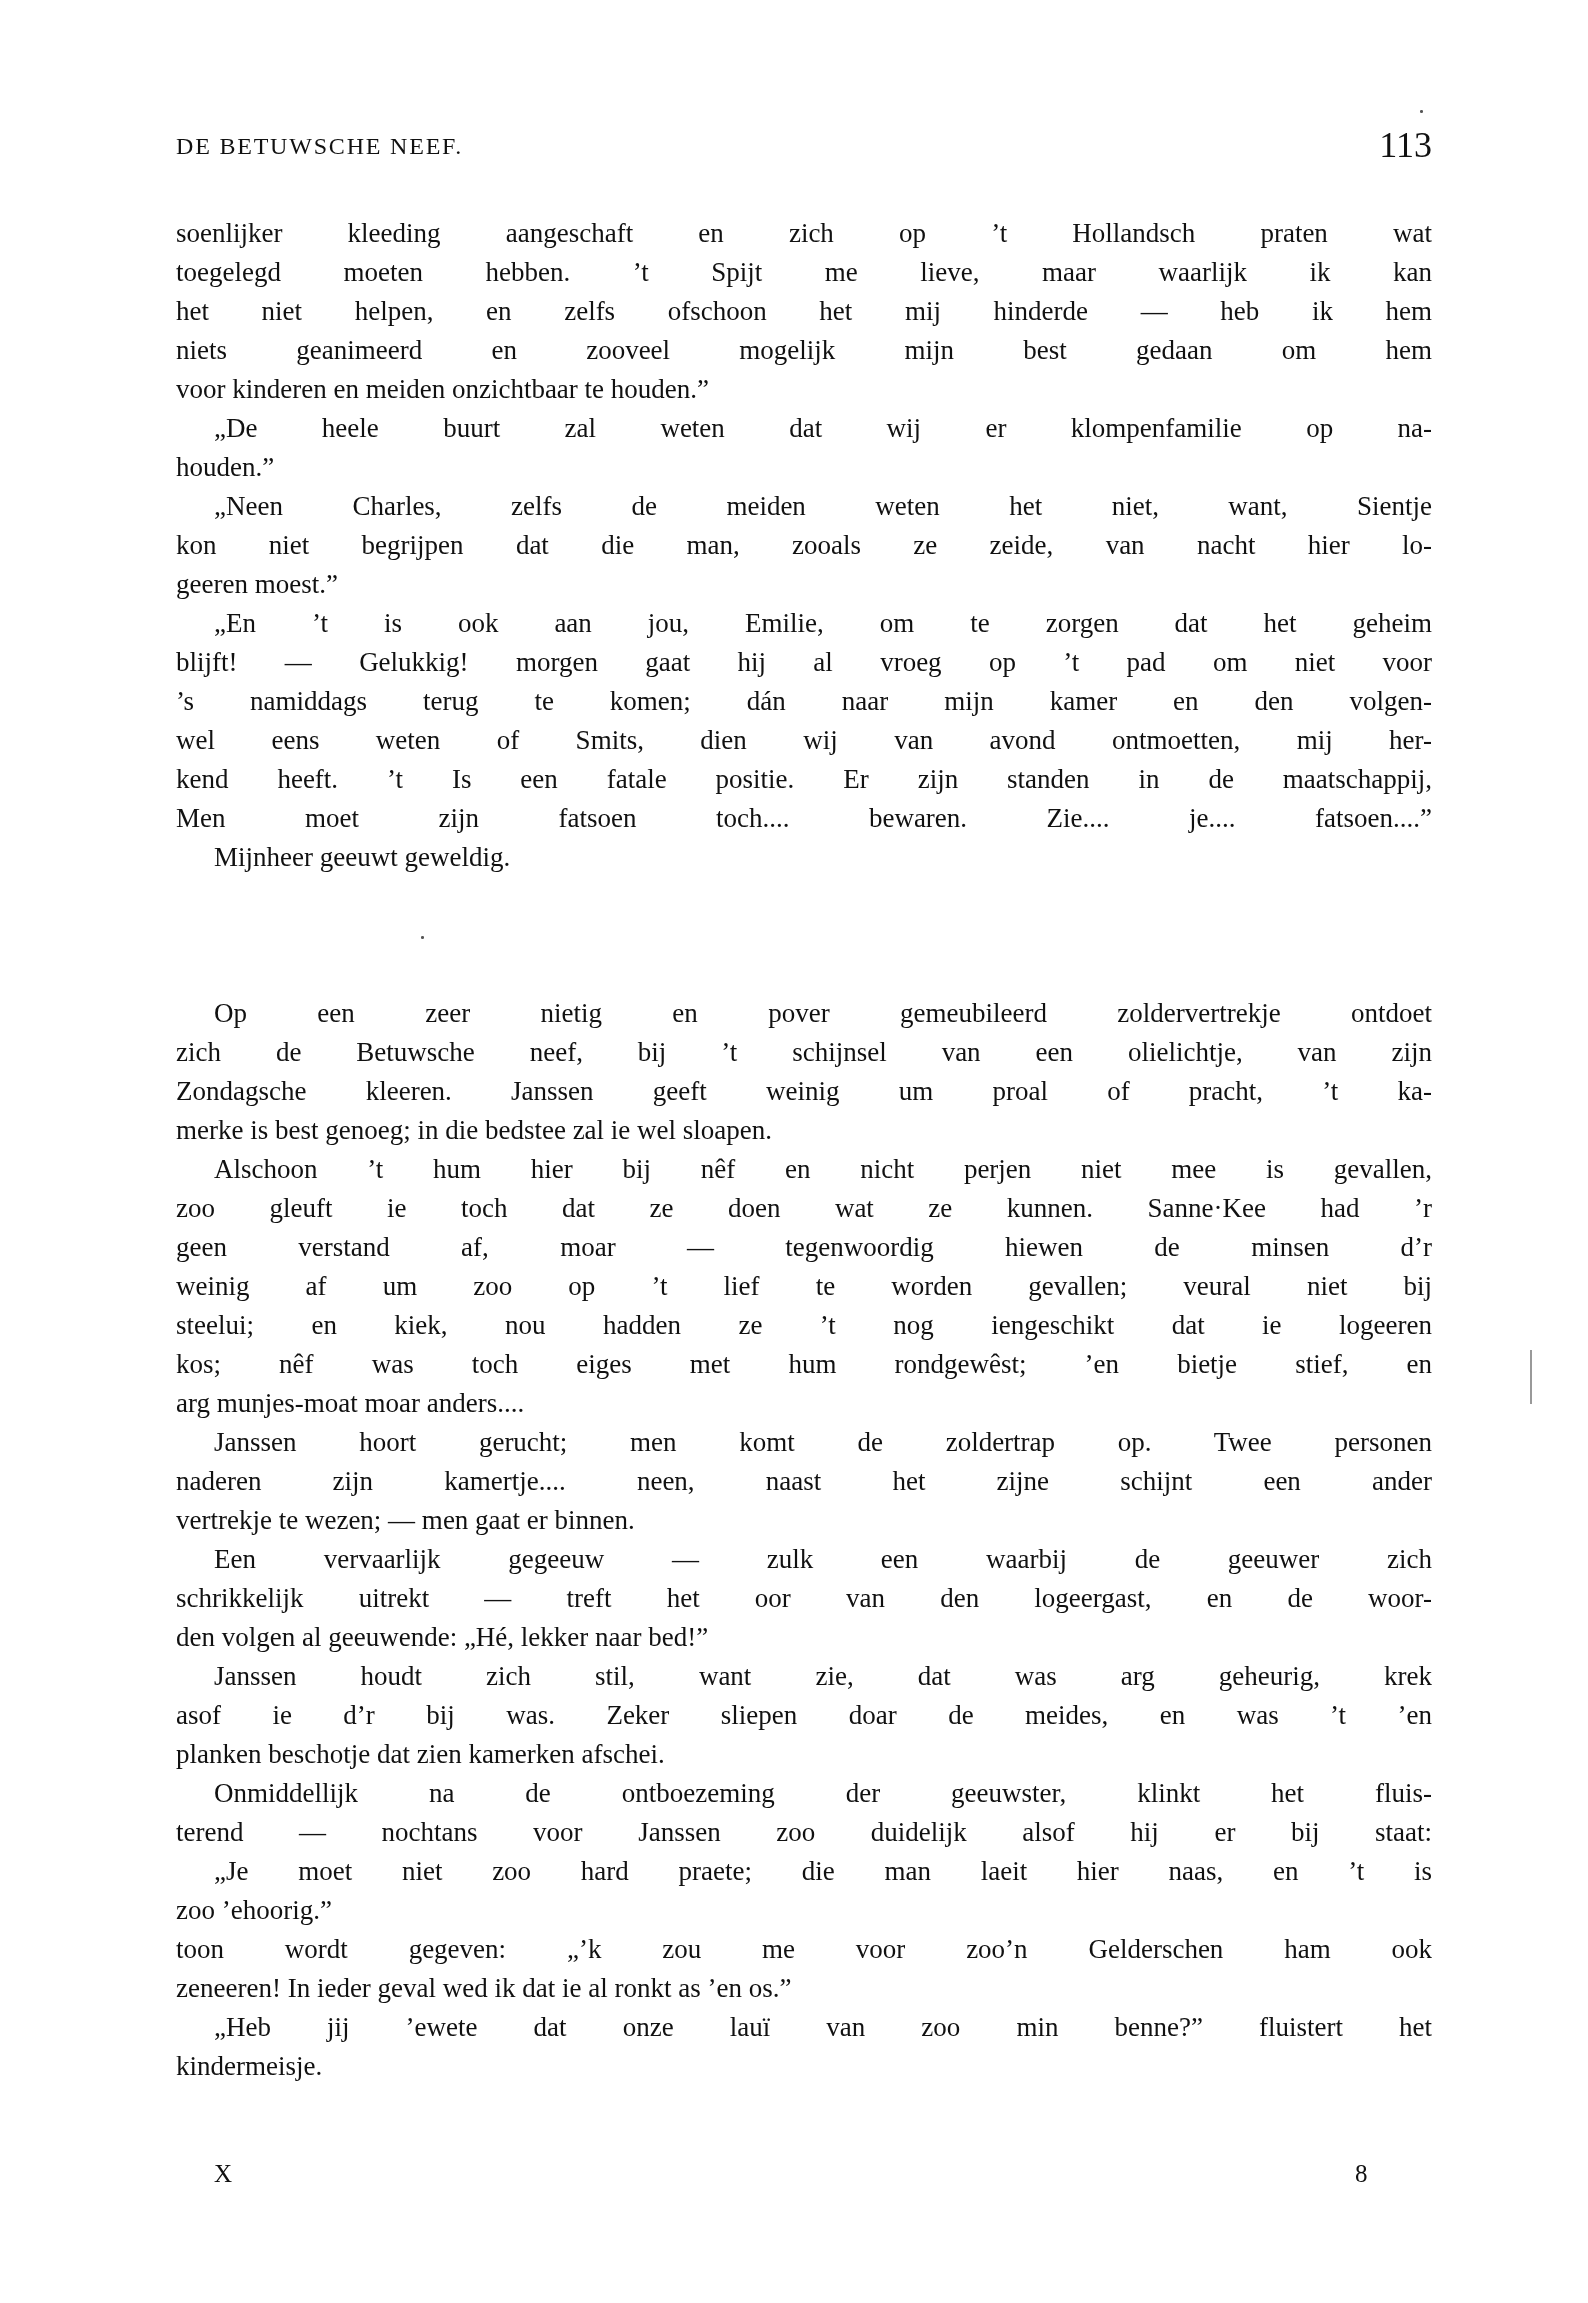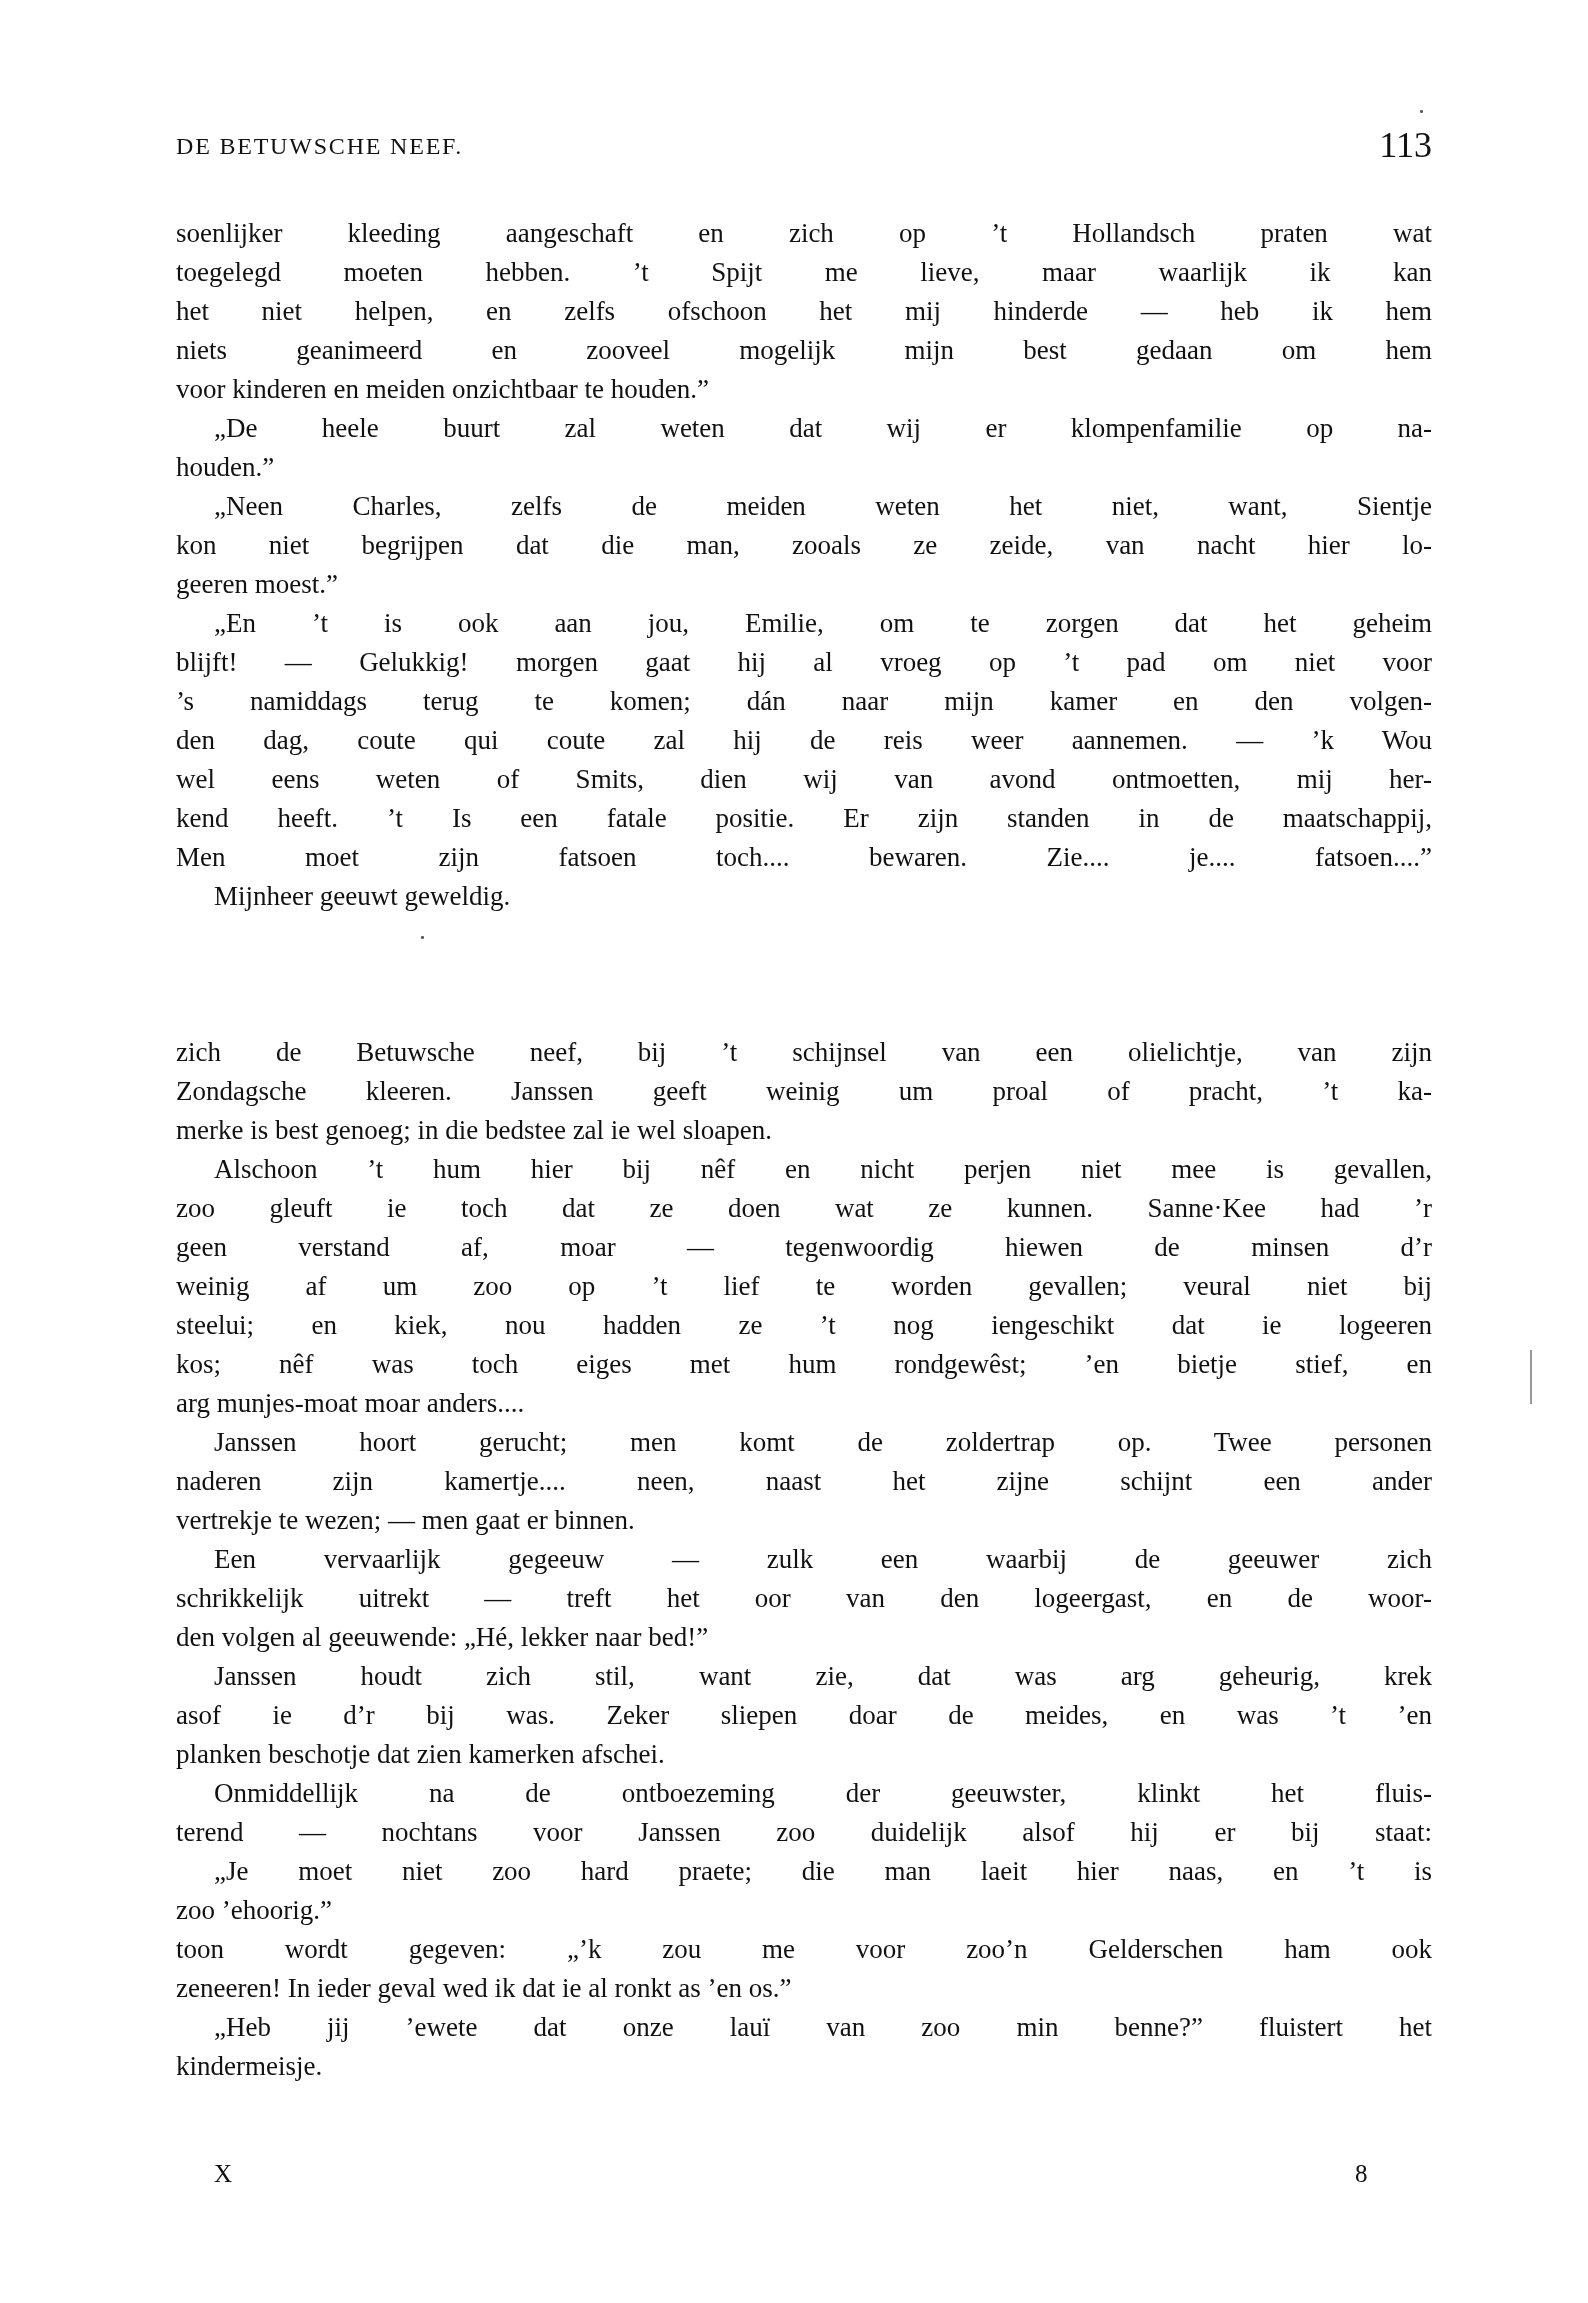--- a/index.html
+++ b/index.html
@@ -115,28 +115,28 @@
         <div class="line">niets geanimeerd en zooveel mogelijk mijn best gedaan om hem</div>
         <div class="line last">voor kinderen en meiden onzichtbaar te houden.”</div>
         <div class="line indent">„De heele buurt zal weten dat wij er klompenfamilie op na-</div>
         <div class="line last">houden.”</div>
         <div class="line indent">„Neen Charles, zelfs de meiden weten het niet, want, Sientje</div>
         <div class="line">kon niet begrijpen dat die man, zooals ze zeide, van nacht hier lo-</div>
         <div class="line last">geeren moest.”</div>
         <div class="line indent">„En ’t is ook aan jou, Emilie, om te zorgen dat het geheim</div>
         <div class="line">blijft! — Gelukkig! morgen gaat hij al vroeg op ’t pad om niet voor</div>
         <div class="line">’s namiddags terug te komen; dán naar mijn kamer en den volgen-</div>
-        <div class="line">den dag, coute qui coute zal hij de reis weer aannemen. — ’k Wou</div>
         <div class="line">wel eens weten of Smits, dien wij van avond ontmoetten, mij her-</div>
         <div class="line">kend heeft. ’t Is een fatale positie. Er zijn standen in de maatschappij,</div>
         <div class="line">Men moet zijn fatsoen toch.... bewaren. Zie.... je.... fatsoen....”</div>
         <div class="line indent last">Mijnheer geeuwt geweldig.</div>
       </div>
     <div class="section-gap"></div>
     <div id="section2">
+        <div class="line indent">Op een zeer nietig en pover gemeubileerd zoldervertrekje ontdoet</div>
         <div class="line">zich de Betuwsche neef, bij ’t schijnsel van een olielichtje, van zijn</div>
         <div class="line">Zondagsche kleeren. Janssen geeft weinig um proal of pracht, ’t ka-</div>
         <div class="line last">merke is best genoeg; in die bedstee zal ie wel sloapen.</div>
         <div class="line indent">Alschoon ’t hum hier bij nêf en nicht perjen niet mee is gevallen,</div>
         <div class="line">zoo gleuft ie toch dat ze doen wat ze kunnen. Sanne·Kee had ’r</div>
         <div class="line">geen verstand af, moar — tegenwoordig hiewen de minsen d’r</div>
         <div class="line">weinig af um zoo op ’t lief te worden gevallen; veural niet bij</div>
         <div class="line">steelui; en kiek, nou hadden ze ’t nog iengeschikt dat ie logeeren</div>
         <div class="line">kos; nêf was toch eiges met hum rondgewêst; ’en bietje stief, en</div>
         <div class="line last">arg munjes-moat moar anders....</div>

